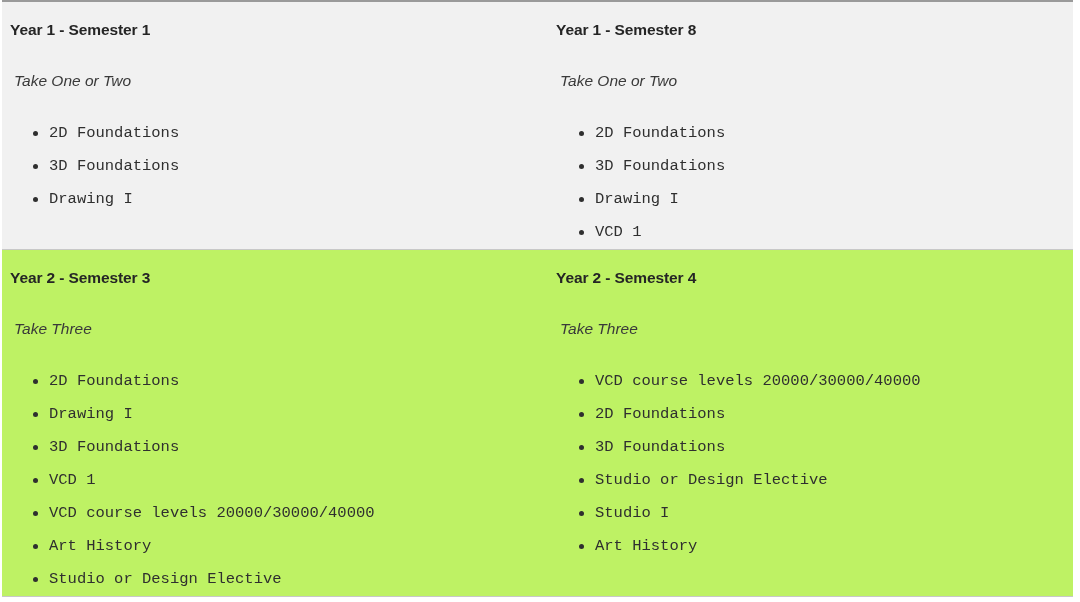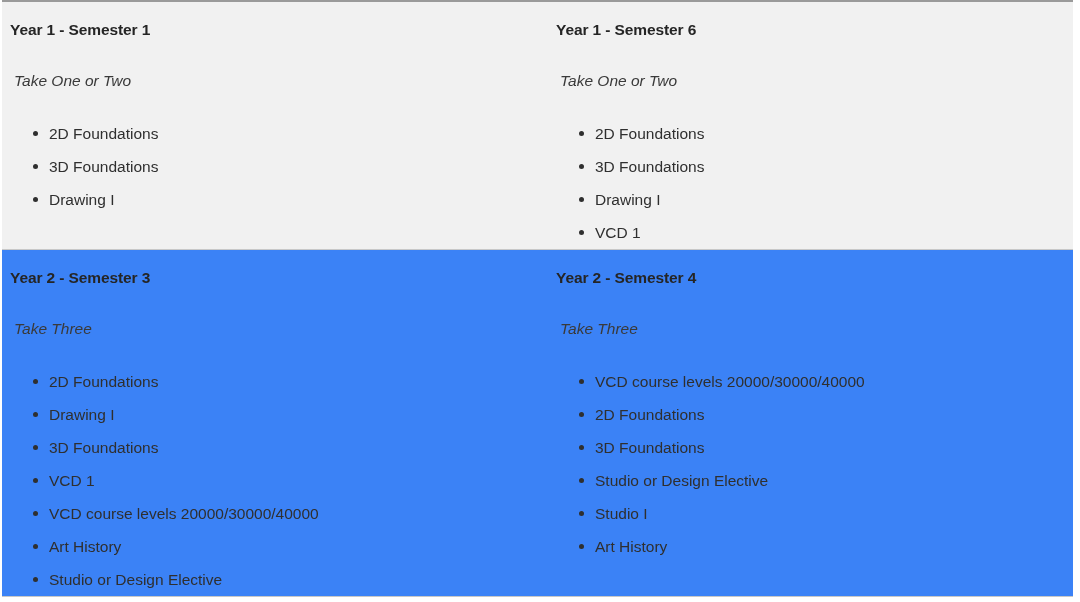--- a/index.html
+++ b/index.html
@@ -33,21 +33,21 @@
     border-top: 2px solid #9a9a9a;
   }
 
   .curriculum-table col.col-left  { width: 546px; }
   .curriculum-table col.col-right { width: 525px; }
 
   .sem-row.row-shaded > .sem-cell {
     background: #f1f1f1;
   }
   .sem-row.row-plain > .sem-cell {
-    background: #3b82f6;
+    background: #bef264;
   }
 
   .sem-row > .sem-cell {
     vertical-align: top;
     padding: 0 8px 0 8px;
     border-bottom: 1px solid #c8c8c8;
   }
 
   .sem-row.row-shaded > .sem-cell {
     height: 242px;
@@ -81,20 +81,21 @@
     padding: 22px 0 0 0;
   }
 
   .course-item {
     position: relative;
     font-size: 15.5px;
     line-height: 33px;
     color: #2f2f2f;
     padding-left: 39px;
     white-space: nowrap;
+    font-family: Liberation Mono, monospace;
   }
 
   .course-item .bullet-icon {
     position: absolute;
     left: 23px;
     top: 14px;
     width: 5px;
     height: 5px;
     border-radius: 50%;
     background: #2f2f2f;
@@ -129,21 +130,21 @@
               <span class="course-label">3D Foundations</span>
             </li>
             <li class="course-item">
               <span class="bullet-icon"></span>
               <span class="course-label">Drawing I</span>
             </li>
           </ul>
         </td>
 
         <td class="sem-cell">
-          <div class="sem-title">Year 1 - Semester 6</div>
+          <div class="sem-title">Year 1 - Semester 8</div>
           <div class="sem-note">Take One or Two</div>
           <ul class="course-list">
             <li class="course-item">
               <span class="bullet-icon"></span>
               <span class="course-label">2D Foundations</span>
             </li>
             <li class="course-item">
               <span class="bullet-icon"></span>
               <span class="course-label">3D Foundations</span>
             </li>

